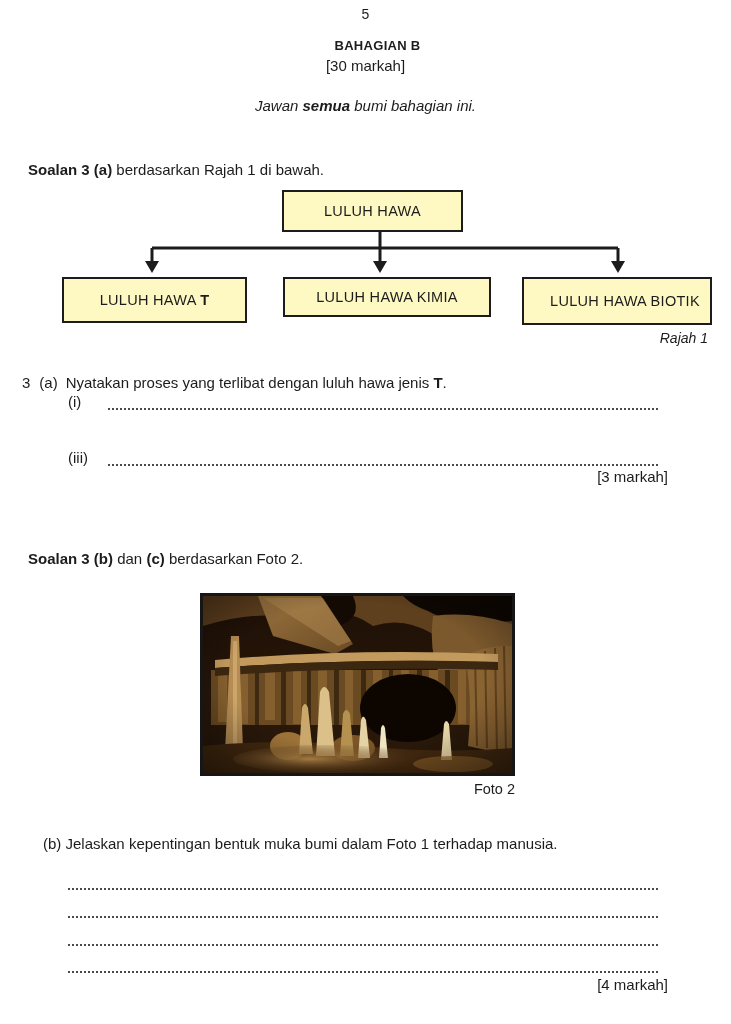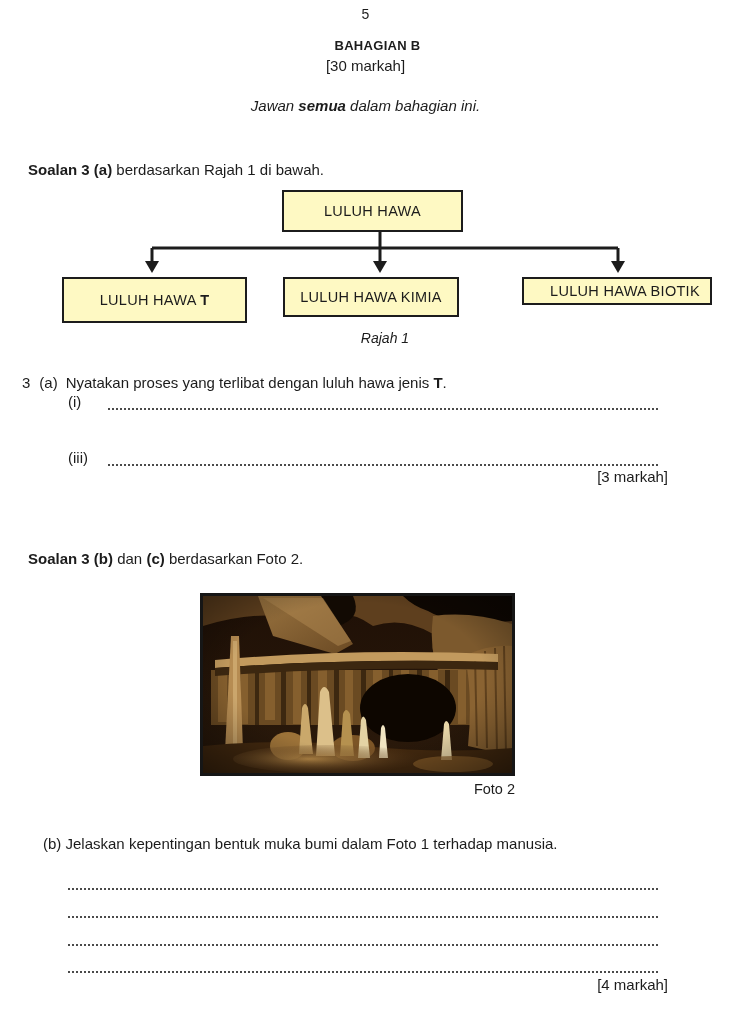--- a/index.html
+++ b/index.html
@@ -18,24 +18,24 @@
 
   .intro-a{top:161px;left:28px;font-size:15px;}
   .intro-b{top:550px;left:28px;font-size:15px;}
 
   .dbox{
     border:2px solid #1c1c1c;display:flex;align-items:center;justify-content:center;
     font-size:14.5px;letter-spacing:.3px;background:#fef9c3;box-sizing:border-box;
   }
   .root-box{left:282px;top:190px;width:181px;height:42px;}
   .child1{left:62px;top:277px;width:185px;height:46px;}
-  .child2{left:283px;top:277px;width:176px;height:40px;}
-  .child3{left:522px;top:277px;width:190px;height:28px;padding-left:16px;}
+  .child2{left:283px;top:277px;width:208px;height:40px;}
+  .child3{left:522px;top:277px;width:190px;height:48px;padding-left:16px;}
   .arrows{left:138px;top:231px;width:496px;height:46px;}
-  .rajah-caption{left:62px;top:330px;width:646px;text-align:center;font-size:14px;font-style:italic;}
+  .rajah-caption{left:62px;top:330px;width:646px;text-align:right;font-size:14px;font-style:italic;}
 
   .q3a{top:374px;left:22px;font-size:15px;}
   .q3a .num{display:inline-block;margin-right:9px;}
   .q3a .part{display:inline-block;margin-right:8px;}
 
   .ans-row{left:68px;font-size:15px;height:18px;}
   .ans-row .lbl{display:inline-block;width:40px;vertical-align:bottom;}
   .dotline{display:inline-block;width:550px;height:14px;border-bottom:2px dotted #4a4a4a;vertical-align:bottom;}
   .row-i{top:393px;}
   .row-ii{top:421px;}
@@ -55,21 +55,21 @@
 </style>
 </head>
 <body>
 
 <div class="page">
 
   <div class="abs center page-number">5</div>
   <div class="abs center section-title">BAHAGIAN B</div>
   <div class="abs center section-marks">[30 markah]</div>
 
-  <div class="abs center instruction"><span>Jawan </span><span class="b">semua</span><span> dalam bahagian ini.</span></div>
+  <div class="abs center instruction"><span>Jawan </span><span class="b">semua</span><span> bumi bahagian ini.</span></div>
 
   <div class="abs intro-a"><span class="b">Soalan 3 (a)</span><span> berdasarkan Rajah 1 di bawah.</span></div>
 
   <div class="abs dbox root-box">
     <span>LULUH HAWA</span>
   </div>
 
   <svg class="abs arrows" viewBox="0 0 496 46">
     <g stroke="#1c1c1c" stroke-width="3" fill="#1c1c1c">
       <line x1="14" y1="17" x2="480" y2="17"></line>

